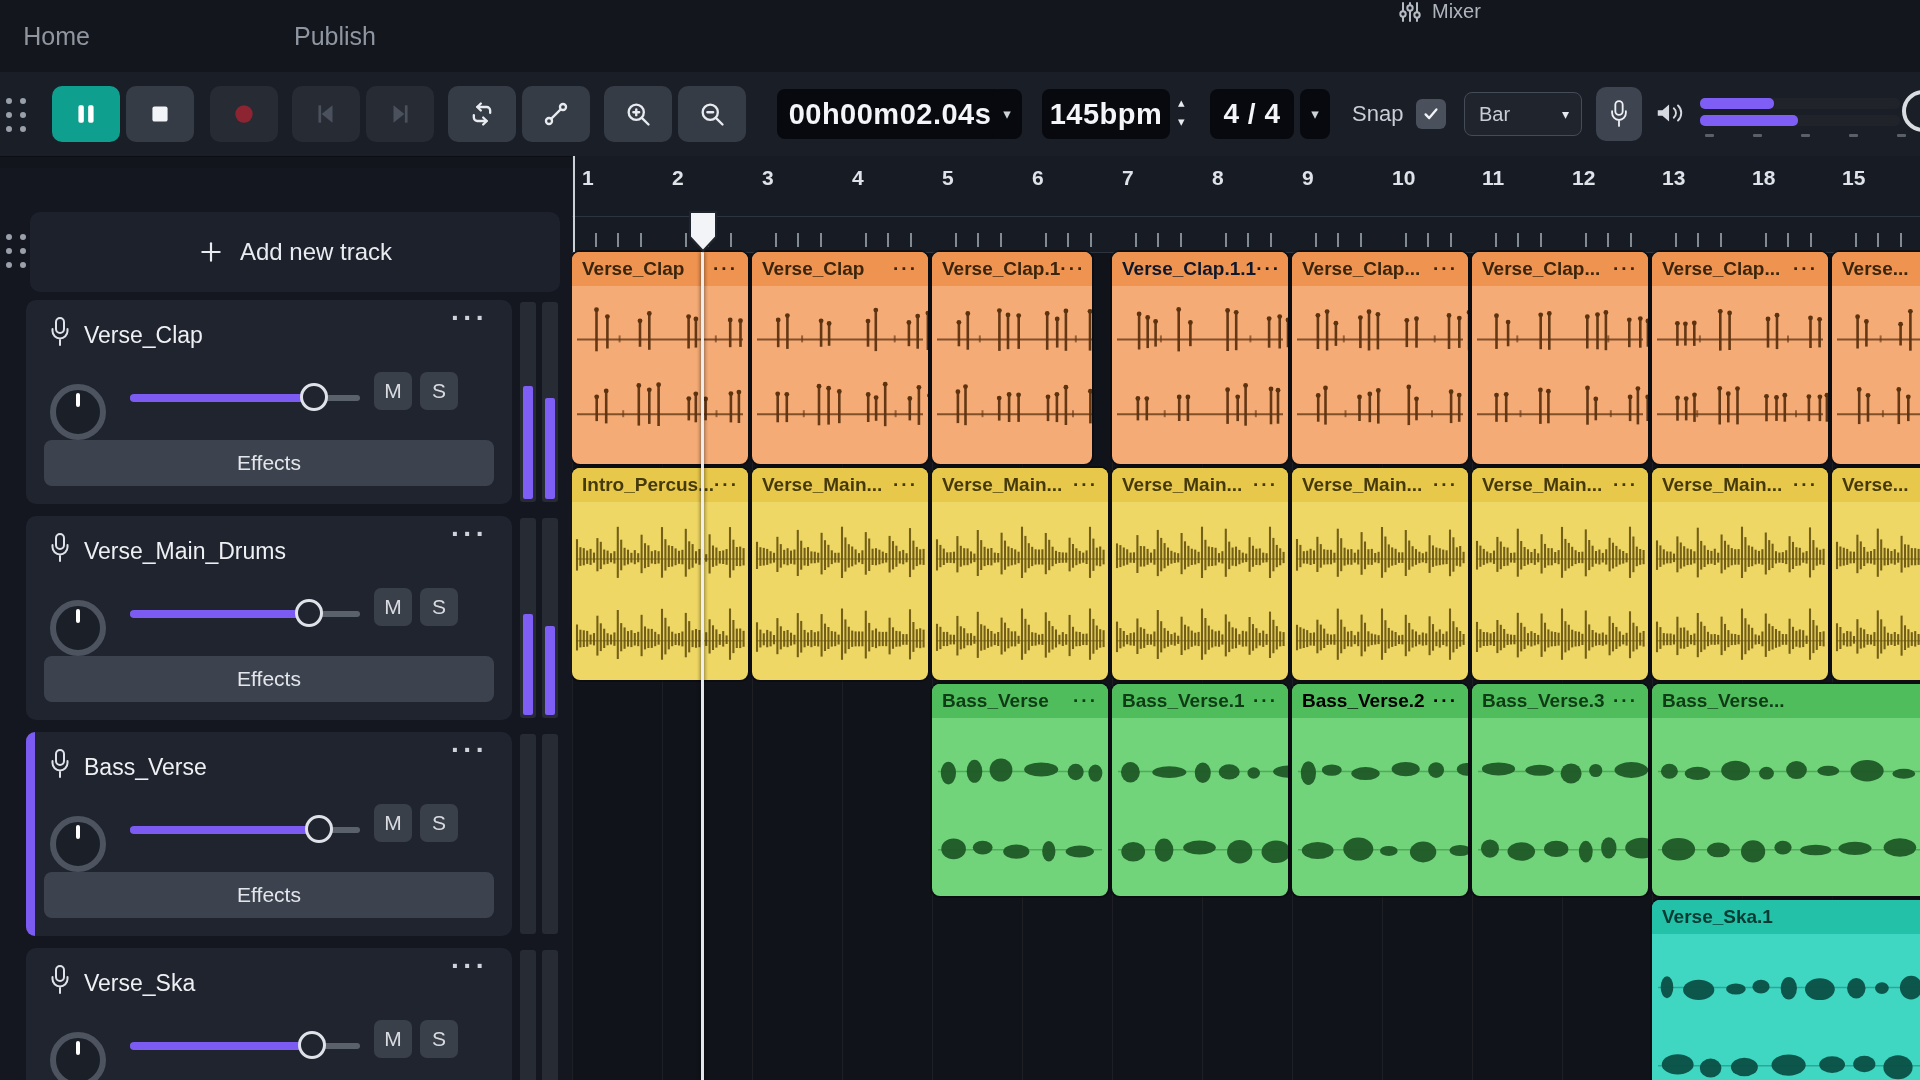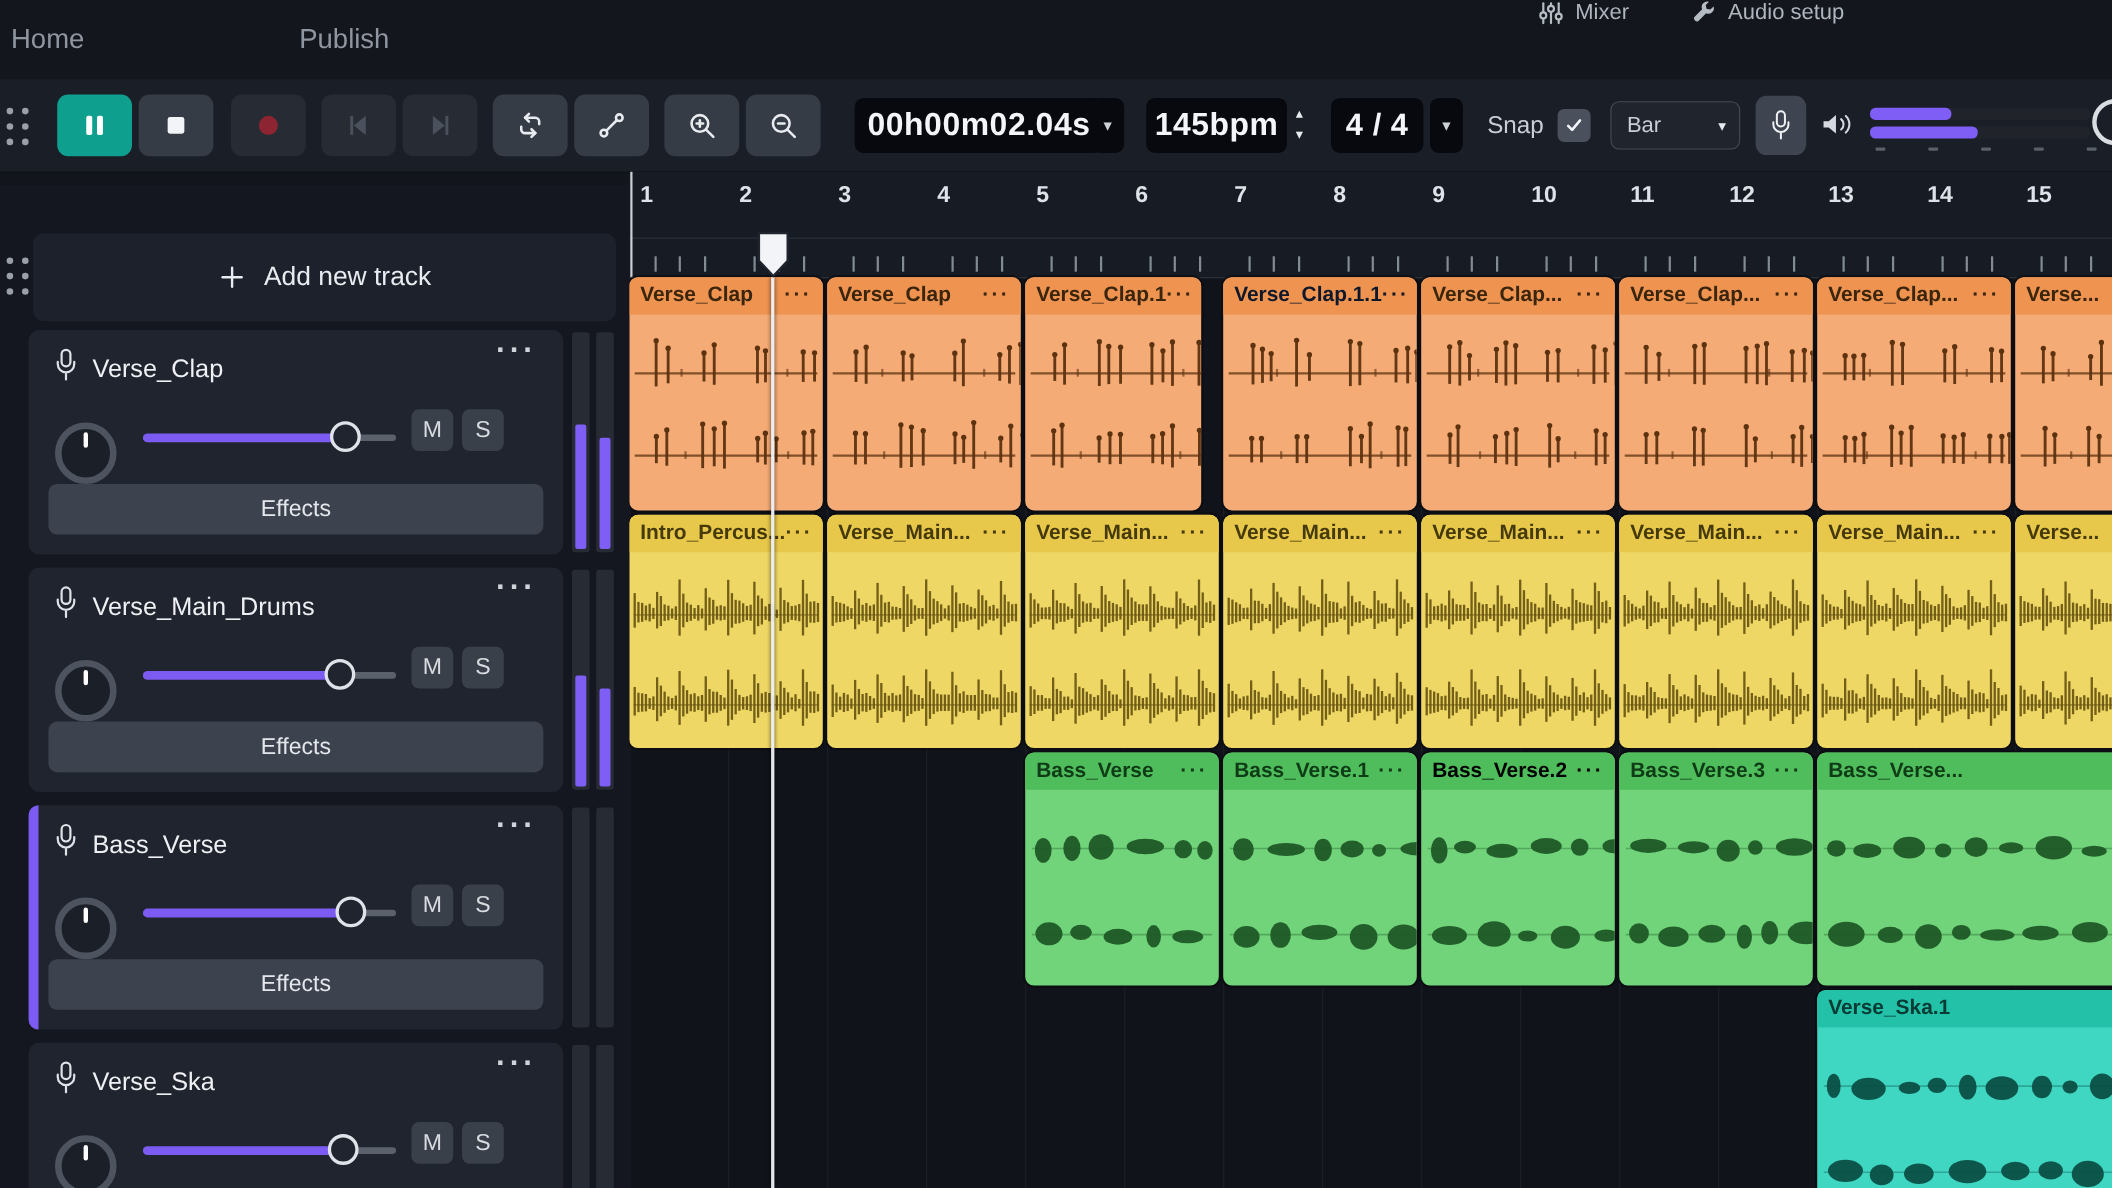--- a/index.html
+++ b/index.html
@@ -1,20 +1,20 @@
 <!DOCTYPE html>
 <html><head>
 <meta charset="utf-8">
 <style>
   html,body{margin:0;padding:0;background:#07080c}
   .app{position:relative;width:1920px;height:1080px;overflow:hidden;background:#12151c;
        font-family:"Liberation Sans",sans-serif;color:#e8eaee;-webkit-font-smoothing:antialiased}
   
   .nav{position:absolute;top:0;left:0;right:0;height:72px;background:#14161e}
-  .tab{position:absolute;top:0;height:72px;line-height:72px;font-size:25px;color:#8f96a0;text-align:left;cursor:pointer}
+  .tab{position:absolute;top:0;height:72px;line-height:72px;font-size:25px;color:#8f96a0;text-align:right;cursor:pointer}
   .tab.active{color:#f3f4f6;font-weight:700;background:#1d2130}
   .tab .underline{position:absolute;left:0;right:0;bottom:0;height:4px;border-radius:2px}
   .nav-action{position:absolute;top:0;height:72px;display:flex;align-items:flex-start;gap:10px;font-size:20px;color:#aeb5bd;cursor:pointer}
   
   .transport{position:absolute;top:72px;left:0;right:0;height:84px;background:#1a1e27;border-bottom:1px solid #0c0e13}
   .tbtn{position:absolute;top:14px;width:68px;height:56px;border-radius:10px;background:#363c46;
         display:flex;align-items:center;justify-content:center;cursor:pointer}
   .tbtn.dim{background:#262b34}
   .tbtn.play{background:#0f9f8e}
   .valbox{position:absolute;top:17px;height:50px;background:#07090e;border-radius:8px;color:#f3f5f8;
@@ -80,26 +80,20 @@
     <div class="nav-action" style="left:1398px">
       <svg width="24" height="24" viewBox="0 0 24 24" fill="none" stroke="#b6bcc4" stroke-width="2" stroke-linecap="round">
         <line x1="5" y1="3" x2="5" y2="21"></line>
           <line x1="12" y1="3" x2="12" y2="21"></line>
           <line x1="19" y1="3" x2="19" y2="21"></line>
         <circle cx="5" cy="14" r="2.7" fill="#14161e"></circle>
           <circle cx="12" cy="8" r="2.7" fill="#14161e"></circle>
           <circle cx="19" cy="15" r="2.7" fill="#14161e"></circle>
       </svg>
       <span>Mixer</span>
-    </div>
-    <div class="nav-action" style="left:1538px">
-      <svg width="23" height="23" viewBox="0 0 24 24">
-        <path d="M20.7 6.1a5.3 5.3 0 0 1-7.1 6.5L7 19.2a2.7 2.7 0 1 1-3.8-3.8l6.6-6.6a5.3 5.3 0 0 1 6.5-7.1l-3.1 3.1.8 3.5 3.5.8 3.2-3z" fill="#b6bcc4"></path>
-      </svg>
-      <span>Audio setup</span>
     </div>
   </div>
 
   <div class="transport">
     <div class="dots" style="left:6px;top:26px">
         <i></i>
         <i></i>
         <i></i>
         <i></i>
         <i></i>
@@ -359,21 +353,21 @@
           <span class="bar-label" style="left:280px">4</span>
           <span class="bar-label" style="left:370px">5</span>
           <span class="bar-label" style="left:460px">6</span>
           <span class="bar-label" style="left:550px">7</span>
           <span class="bar-label" style="left:640px">8</span>
           <span class="bar-label" style="left:730px">9</span>
           <span class="bar-label" style="left:820px">10</span>
           <span class="bar-label" style="left:910px">11</span>
           <span class="bar-label" style="left:1000px">12</span>
           <span class="bar-label" style="left:1090px">13</span>
-          <span class="bar-label" style="left:1180px">14</span>
+          <span class="bar-label" style="left:1180px">18</span>
           <span class="bar-label" style="left:1270px">15</span>
           <div class="tick" style="left:22.5px"></div>
           <div class="tick" style="left:45.0px"></div>
           <div class="tick" style="left:67.5px"></div>
           <div class="tick" style="left:112.5px"></div>
           <div class="tick" style="left:135.0px"></div>
           <div class="tick" style="left:157.5px"></div>
           <div class="tick" style="left:202.5px"></div>
           <div class="tick" style="left:225.0px"></div>
           <div class="tick" style="left:247.5px"></div>

